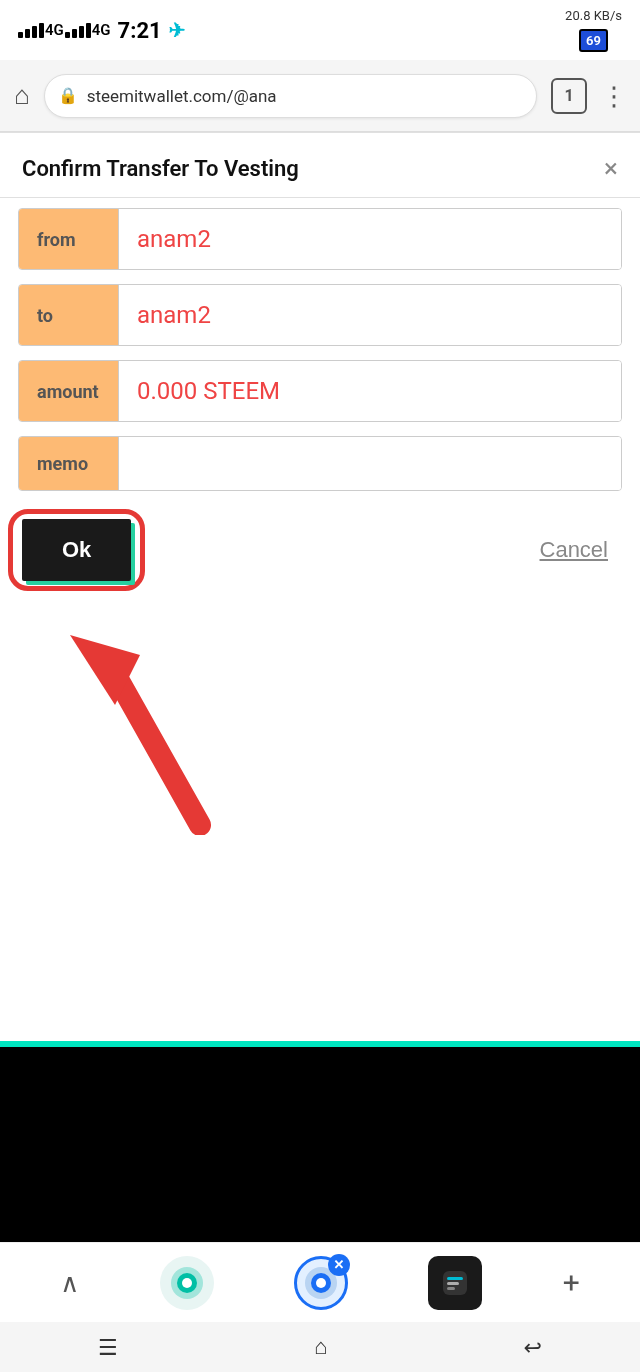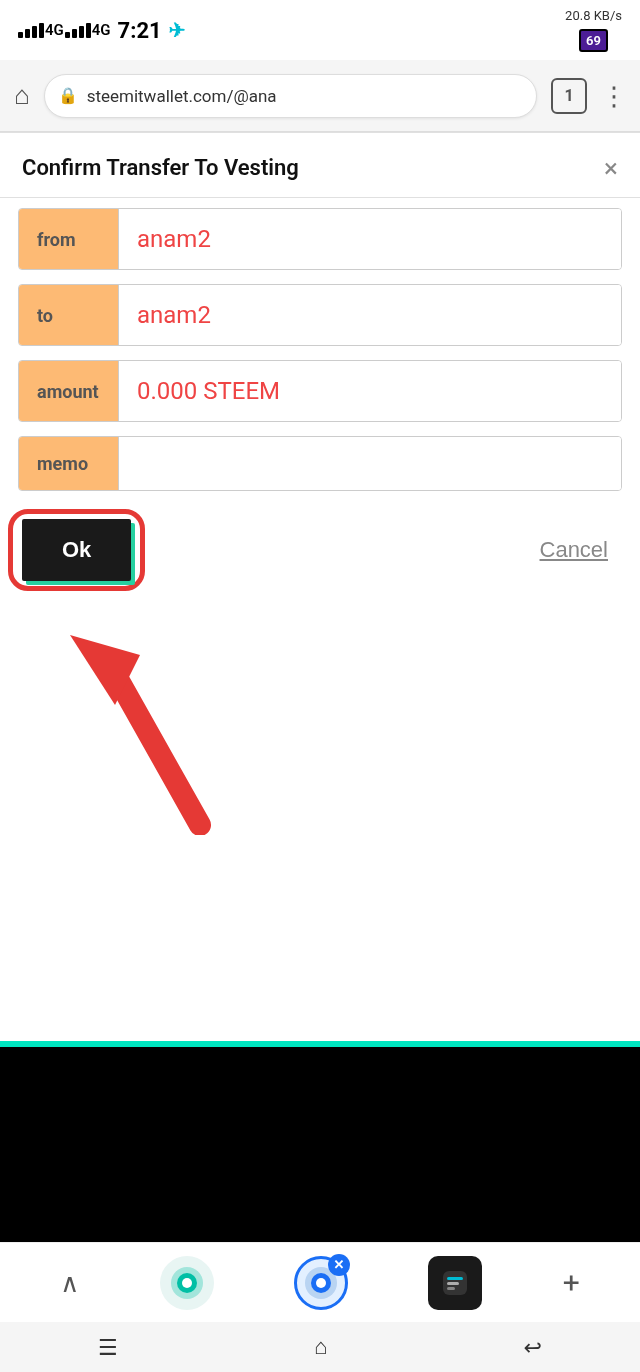--- a/index.html
+++ b/index.html
@@ -61,21 +61,21 @@
     .battery-text {
       font-size: 13px;
       color: #333;
     }
     .battery-box {
       border: 2px solid #000;
       border-radius: 3px;
       padding: 2px 5px;
       font-size: 13px;
       font-weight: 600;
-      background: #4c1d95;
+      background: #1d4ed8;
       color: #fff;
     }
 
     
     .browser-bar {
       width: 100%;
       height: 72px;
       background: #f5f5f5;
       border-bottom: 1px solid #ddd;
       display: flex;
@@ -130,21 +130,21 @@
 
     
     .dialog {
       width: 100%;
       background: #fff;
       border-top: 1px solid #e0e0e0;
       padding: 0;
     }
     .dialog-header {
       display: flex;
-      align-items: flex-start;
+      align-items: center;
       justify-content: space-between;
       padding: 22px 22px 16px 22px;
       border-bottom: 1px solid #e0e0e0;
     }
     .dialog-title {
       font-size: 22px;
       font-weight: 600;
       color: #111;
     }
     .close-btn {

